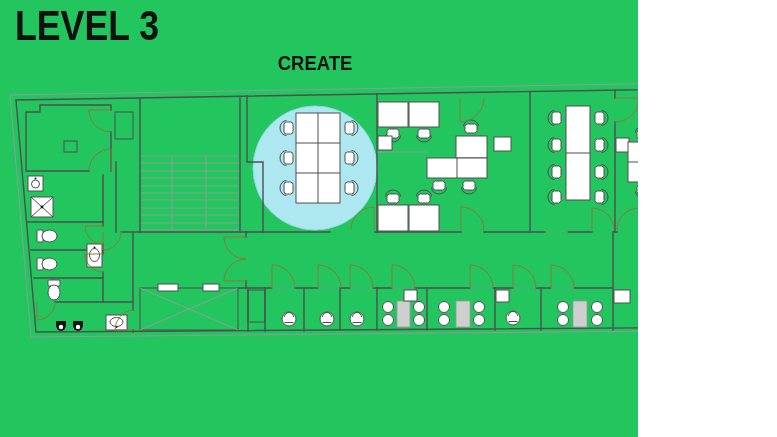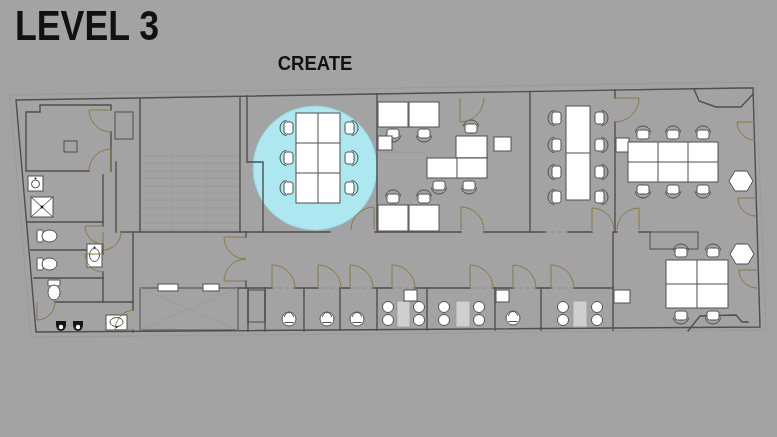--- a/index.html
+++ b/index.html
@@ -1,16 +1,16 @@
 <!DOCTYPE html>
 <html style="--highlight-fill: #ade8f0; --highlight-stroke: #8fd9e6; --wall: #4f4f4f; --wall-light: #9a9a9a; --door: #8a7a3c; --booth-table-fill: #cfcfcf; --fixture-black: #151515; --page-bg: #ffffff;"><head>
 <meta charset="utf-8">
 <style>
   html,body{margin:0;padding:0;background:#fff;}
-  .stage{position:relative;width:777px;height:437px;background:#a3a3a3;overflow:hidden;
+  .stage{position:relative;width:638px;height:437px;background:#22c55e;overflow:hidden;
          font-family:"Liberation Sans", sans-serif;}
   .level-title{position:absolute;left:15px;top:2px;margin:0;font-size:42px;font-weight:bold;
          color:#111;transform:scaleX(.85);transform-origin:left top;letter-spacing:0;}
   .room-label{position:absolute;left:250px;top:51px;width:130px;text-align:center;
          font-size:21px;font-weight:bold;color:#111;transform:scaleX(.88);transform-origin:center top;}
   svg{position:absolute;left:0;top:0;}
   .wall{stroke:var(--wall,#4f4f4f);stroke-width:1.4;fill:none;stroke-linecap:square;}
   .wl{stroke:var(--wall-light,#9a9a9a);stroke-width:.9;fill:none;}
   .door{stroke:var(--door,#8a7a3c);stroke-width:1;fill:none;}
   .f{fill:#fff;stroke:var(--wall,#4f4f4f);stroke-width:1;}

